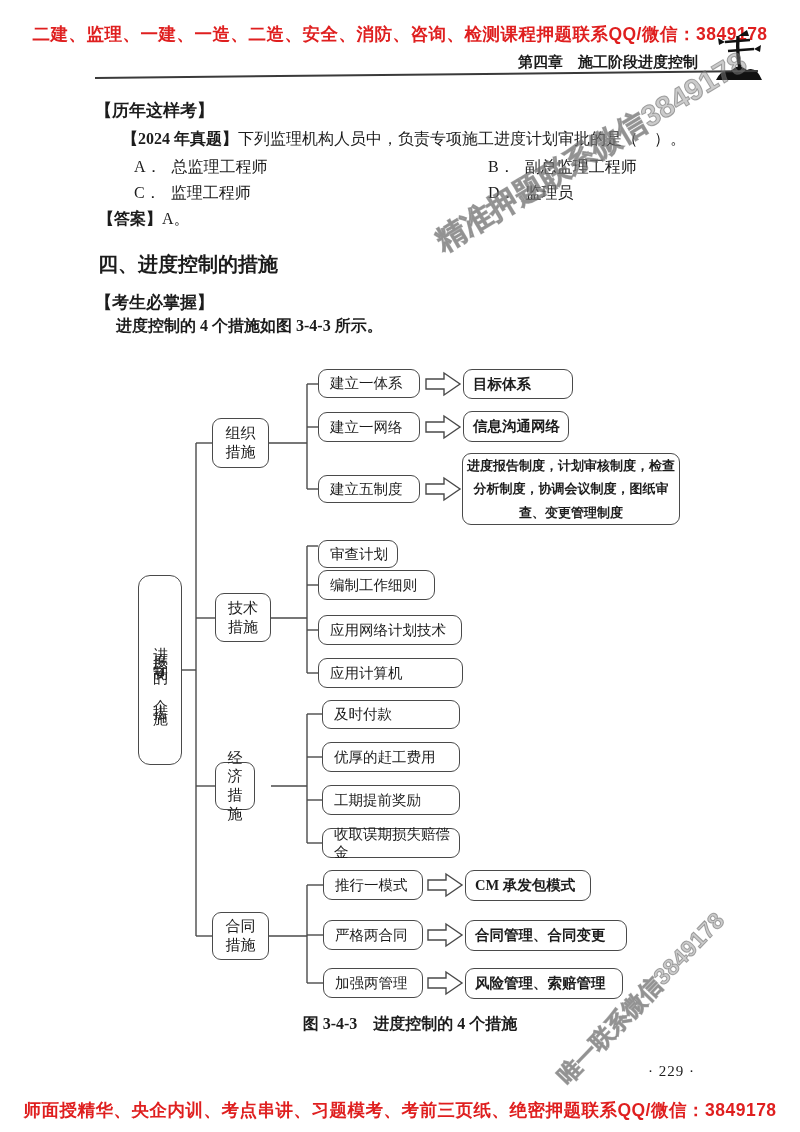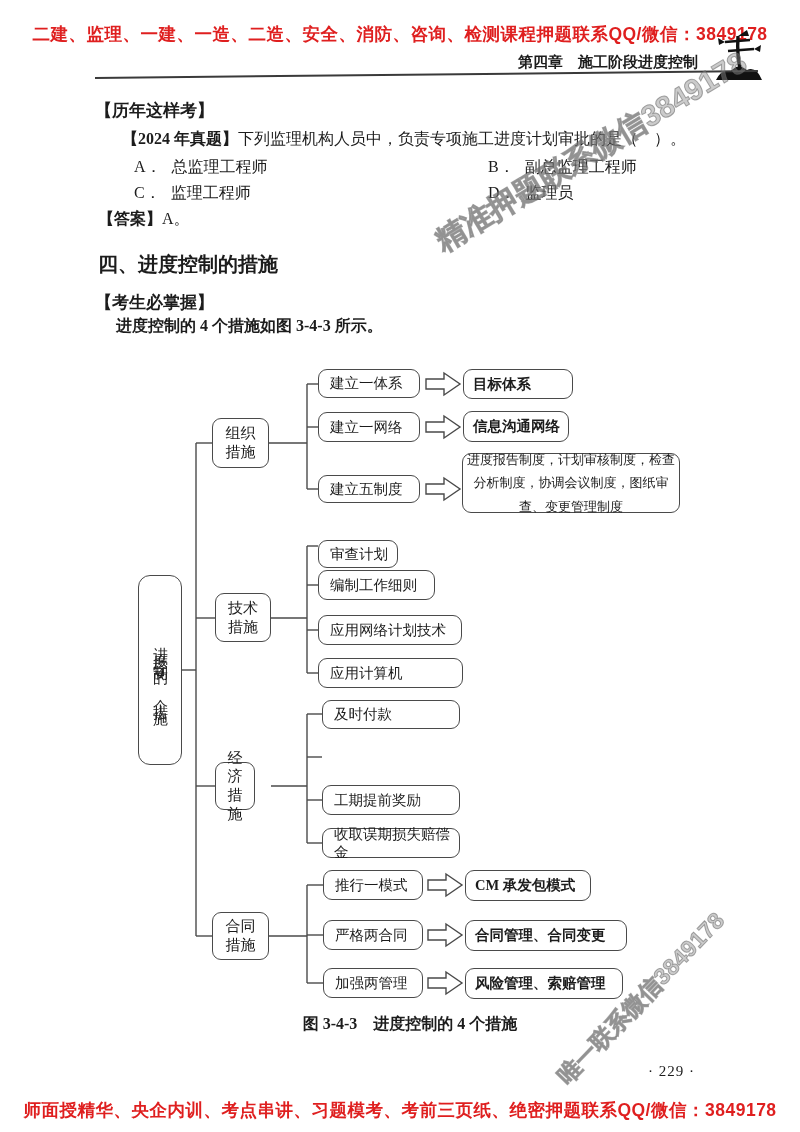--- a/index.html
+++ b/index.html
@@ -147,28 +147,29 @@
     <div class="dbox cat" style="left:212px;top:58px;width:57px;height:50px;">组织措施</div>
     <div class="dbox cat" style="left:215px;top:233px;width:56px;height:49px;">技术措施</div>
     <div class="dbox cat" style="left:215px;top:402px;width:40px;height:48px;">经济措施</div>
     <div class="dbox cat" style="left:212px;top:552px;width:57px;height:48px;">合同措施</div>
 
     <div class="dbox child" style="left:318px;top:9px;width:102px;height:29px;">建立一体系</div>
     <div class="dbox res" style="left:463px;top:9px;width:110px;height:30px;">目标体系</div>
     <div class="dbox child" style="left:318px;top:52px;width:102px;height:30px;">建立一网络</div>
     <div class="dbox res" style="left:463px;top:51px;width:106px;height:31px;">信息沟通网络</div>
     <div class="dbox child" style="left:318px;top:115px;width:102px;height:28px;">建立五制度</div>
-    <div class="dbox res-big dbox" style="left:462px;top:93px;width:218px;height:60px;">进度报告制度，计划审核制度，检查分析制度，协调会议制度，图纸审查、变更管理制度</div>
+    <div class="dbox res-big dbox" style="left:462px;top:93px;width:218px;height:72px;font-weight:bold;">进度报告制度，计划审核制度，检查分析制度，协调会议制度，图纸审查、变更管理制度</div>
 
     <div class="dbox child" style="left:318px;top:180px;width:80px;height:28px;">审查计划</div>
     <div class="dbox child" style="left:318px;top:210px;width:117px;height:30px;">编制工作细则</div>
     <div class="dbox child" style="left:318px;top:255px;width:144px;height:30px;">应用网络计划技术</div>
     <div class="dbox child" style="left:318px;top:298px;width:145px;height:30px;">应用计算机</div>
 
     <div class="dbox child" style="left:322px;top:340px;width:138px;height:29px;">及时付款</div>
+    <div class="dbox child" style="left:322px;top:382px;width:138px;height:30px;">优厚的赶工费用</div>
     <div class="dbox child" style="left:322px;top:425px;width:138px;height:30px;">工期提前奖励</div>
     <div class="dbox child" style="left:322px;top:468px;width:138px;height:30px;">收取误期损失赔偿金</div>
 
     <div class="dbox child" style="left:323px;top:510px;width:100px;height:30px;">推行一模式</div>
     <div class="dbox res" style="left:465px;top:510px;width:126px;height:31px;">CM 承发包模式</div>
     <div class="dbox child" style="left:323px;top:560px;width:100px;height:30px;">严格两合同</div>
     <div class="dbox res" style="left:465px;top:560px;width:162px;height:31px;">合同管理、合同变更</div>
     <div class="dbox child" style="left:323px;top:608px;width:100px;height:30px;">加强两管理</div>
     <div class="dbox res" style="left:465px;top:608px;width:158px;height:31px;">风险管理、索赔管理</div>
   </div>

